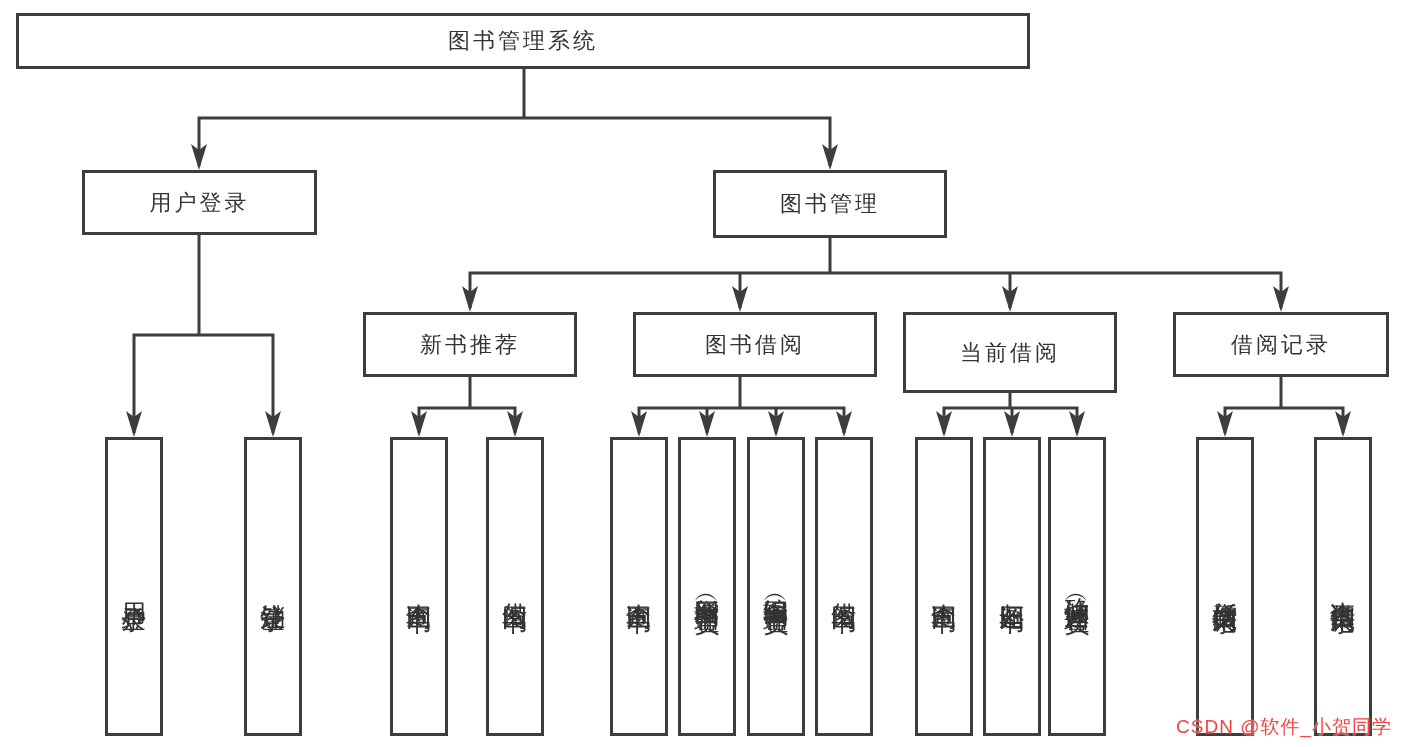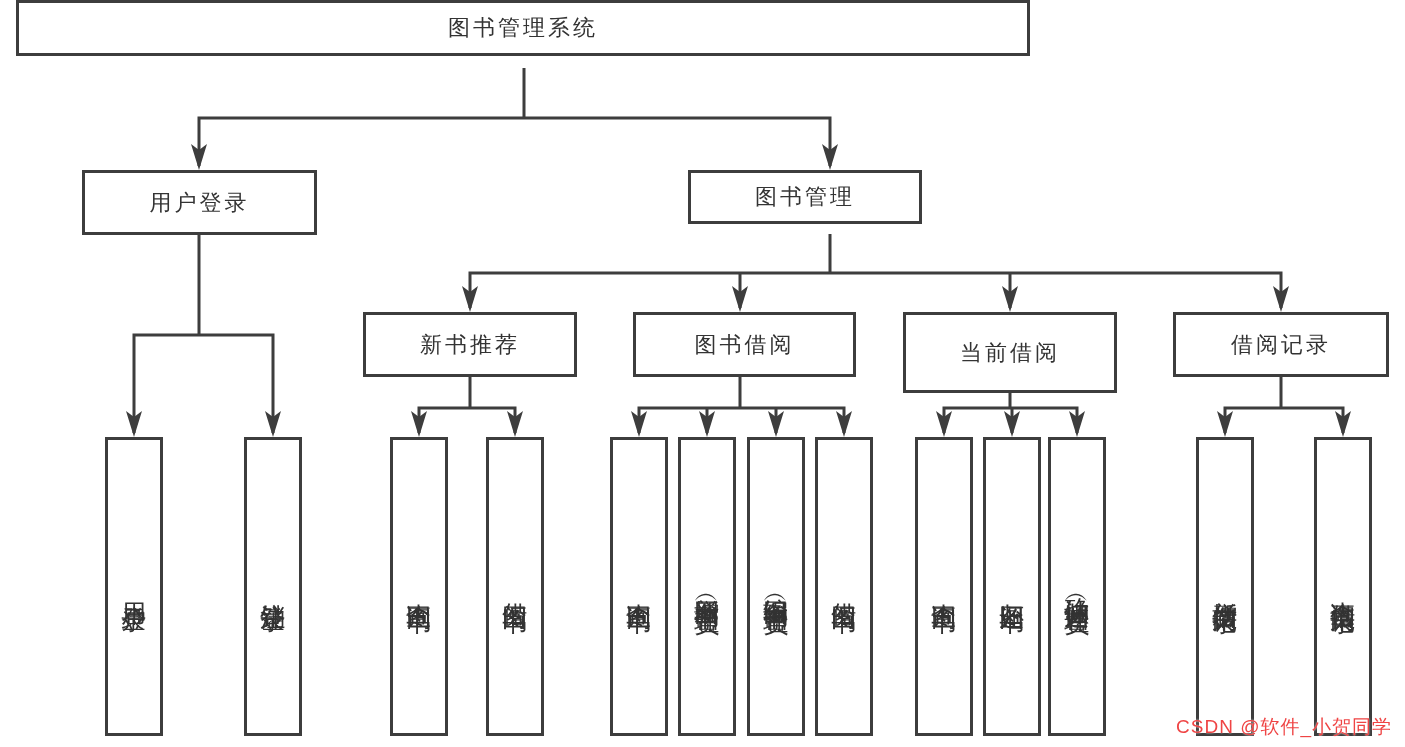--- a/index.html
+++ b/index.html
@@ -101,35 +101,35 @@
       <polygon class="arrow" points="1069,411 1077,437 1085,411 1077,417"></polygon>
     </g>
 
     <g>
       <path class="stroke" d="M1281 376 V408 M1223.5 408 H1344.5 M1225 408 V433 M1343 408 V433"></path>
       <polygon class="arrow" points="1217,411 1225,437 1233,411 1225,417"></polygon>
       <polygon class="arrow" points="1335,411 1343,437 1351,411 1343,417"></polygon>
     </g>
   </svg>
 
-  <div class="node" style="left:16px;top:0;width:1014px;height:56px;align-items:center;">
+  <div class="node" style="left:16px;top:13px;width:1014px;height:56px;align-items:center;">
     <span class="h-label">图书管理系统</span>
   </div>
 
   <div class="node" style="left:82px;top:170px;width:235px;height:65px;">
     <span class="h-label">用户登录</span>
   </div>
-  <div class="node" style="left:688px;top:170px;width:234px;height:54px;">
+  <div class="node" style="left:713px;top:170px;width:234px;height:68px;">
     <span class="h-label">图书管理</span>
   </div>
 
   <div class="node" style="left:363px;top:312px;width:214px;height:65px;">
     <span class="h-label">新书推荐</span>
   </div>
-  <div class="node" style="left:633px;top:312px;width:223px;height:65px;">
+  <div class="node" style="left:633px;top:312px;width:244px;height:65px;">
     <span class="h-label">图书借阅</span>
   </div>
   <div class="node" style="left:903px;top:312px;width:214px;height:81px;">
     <span class="h-label">当前借阅</span>
   </div>
   <div class="node" style="left:1173px;top:312px;width:216px;height:65px;">
     <span class="h-label">借阅记录</span>
   </div>
 
   <div class="node leaf" style="left:105px;">

